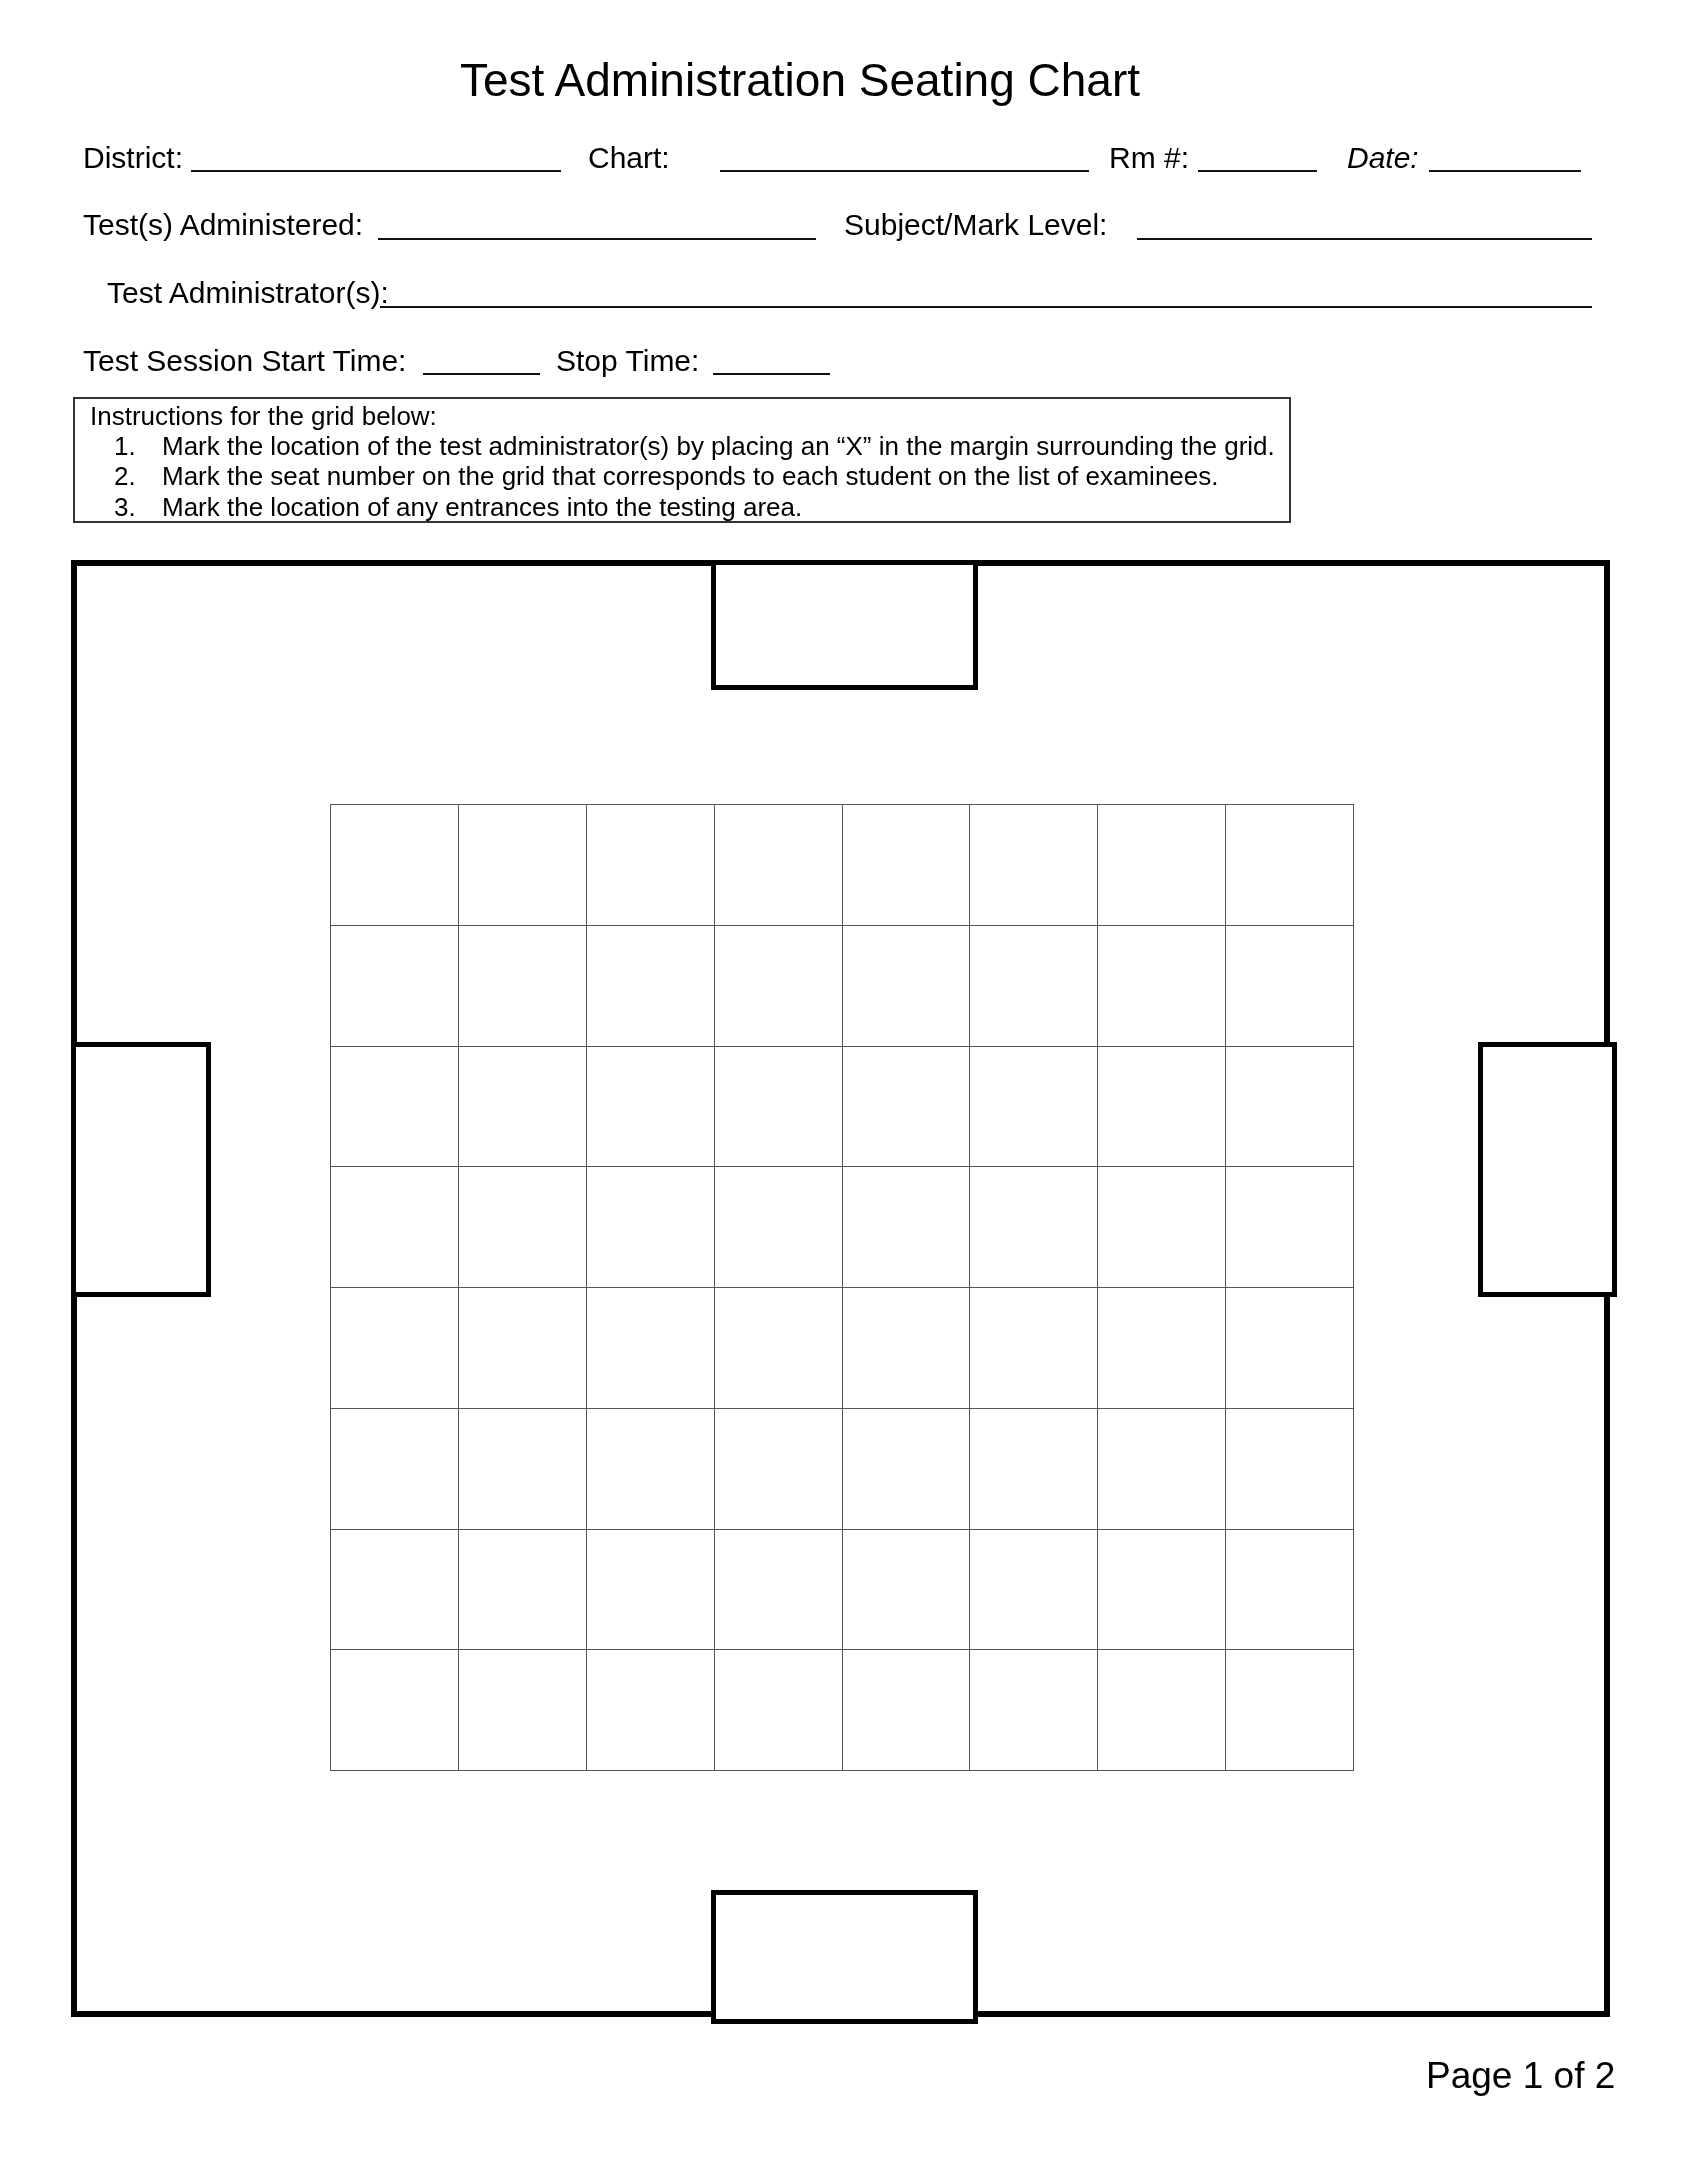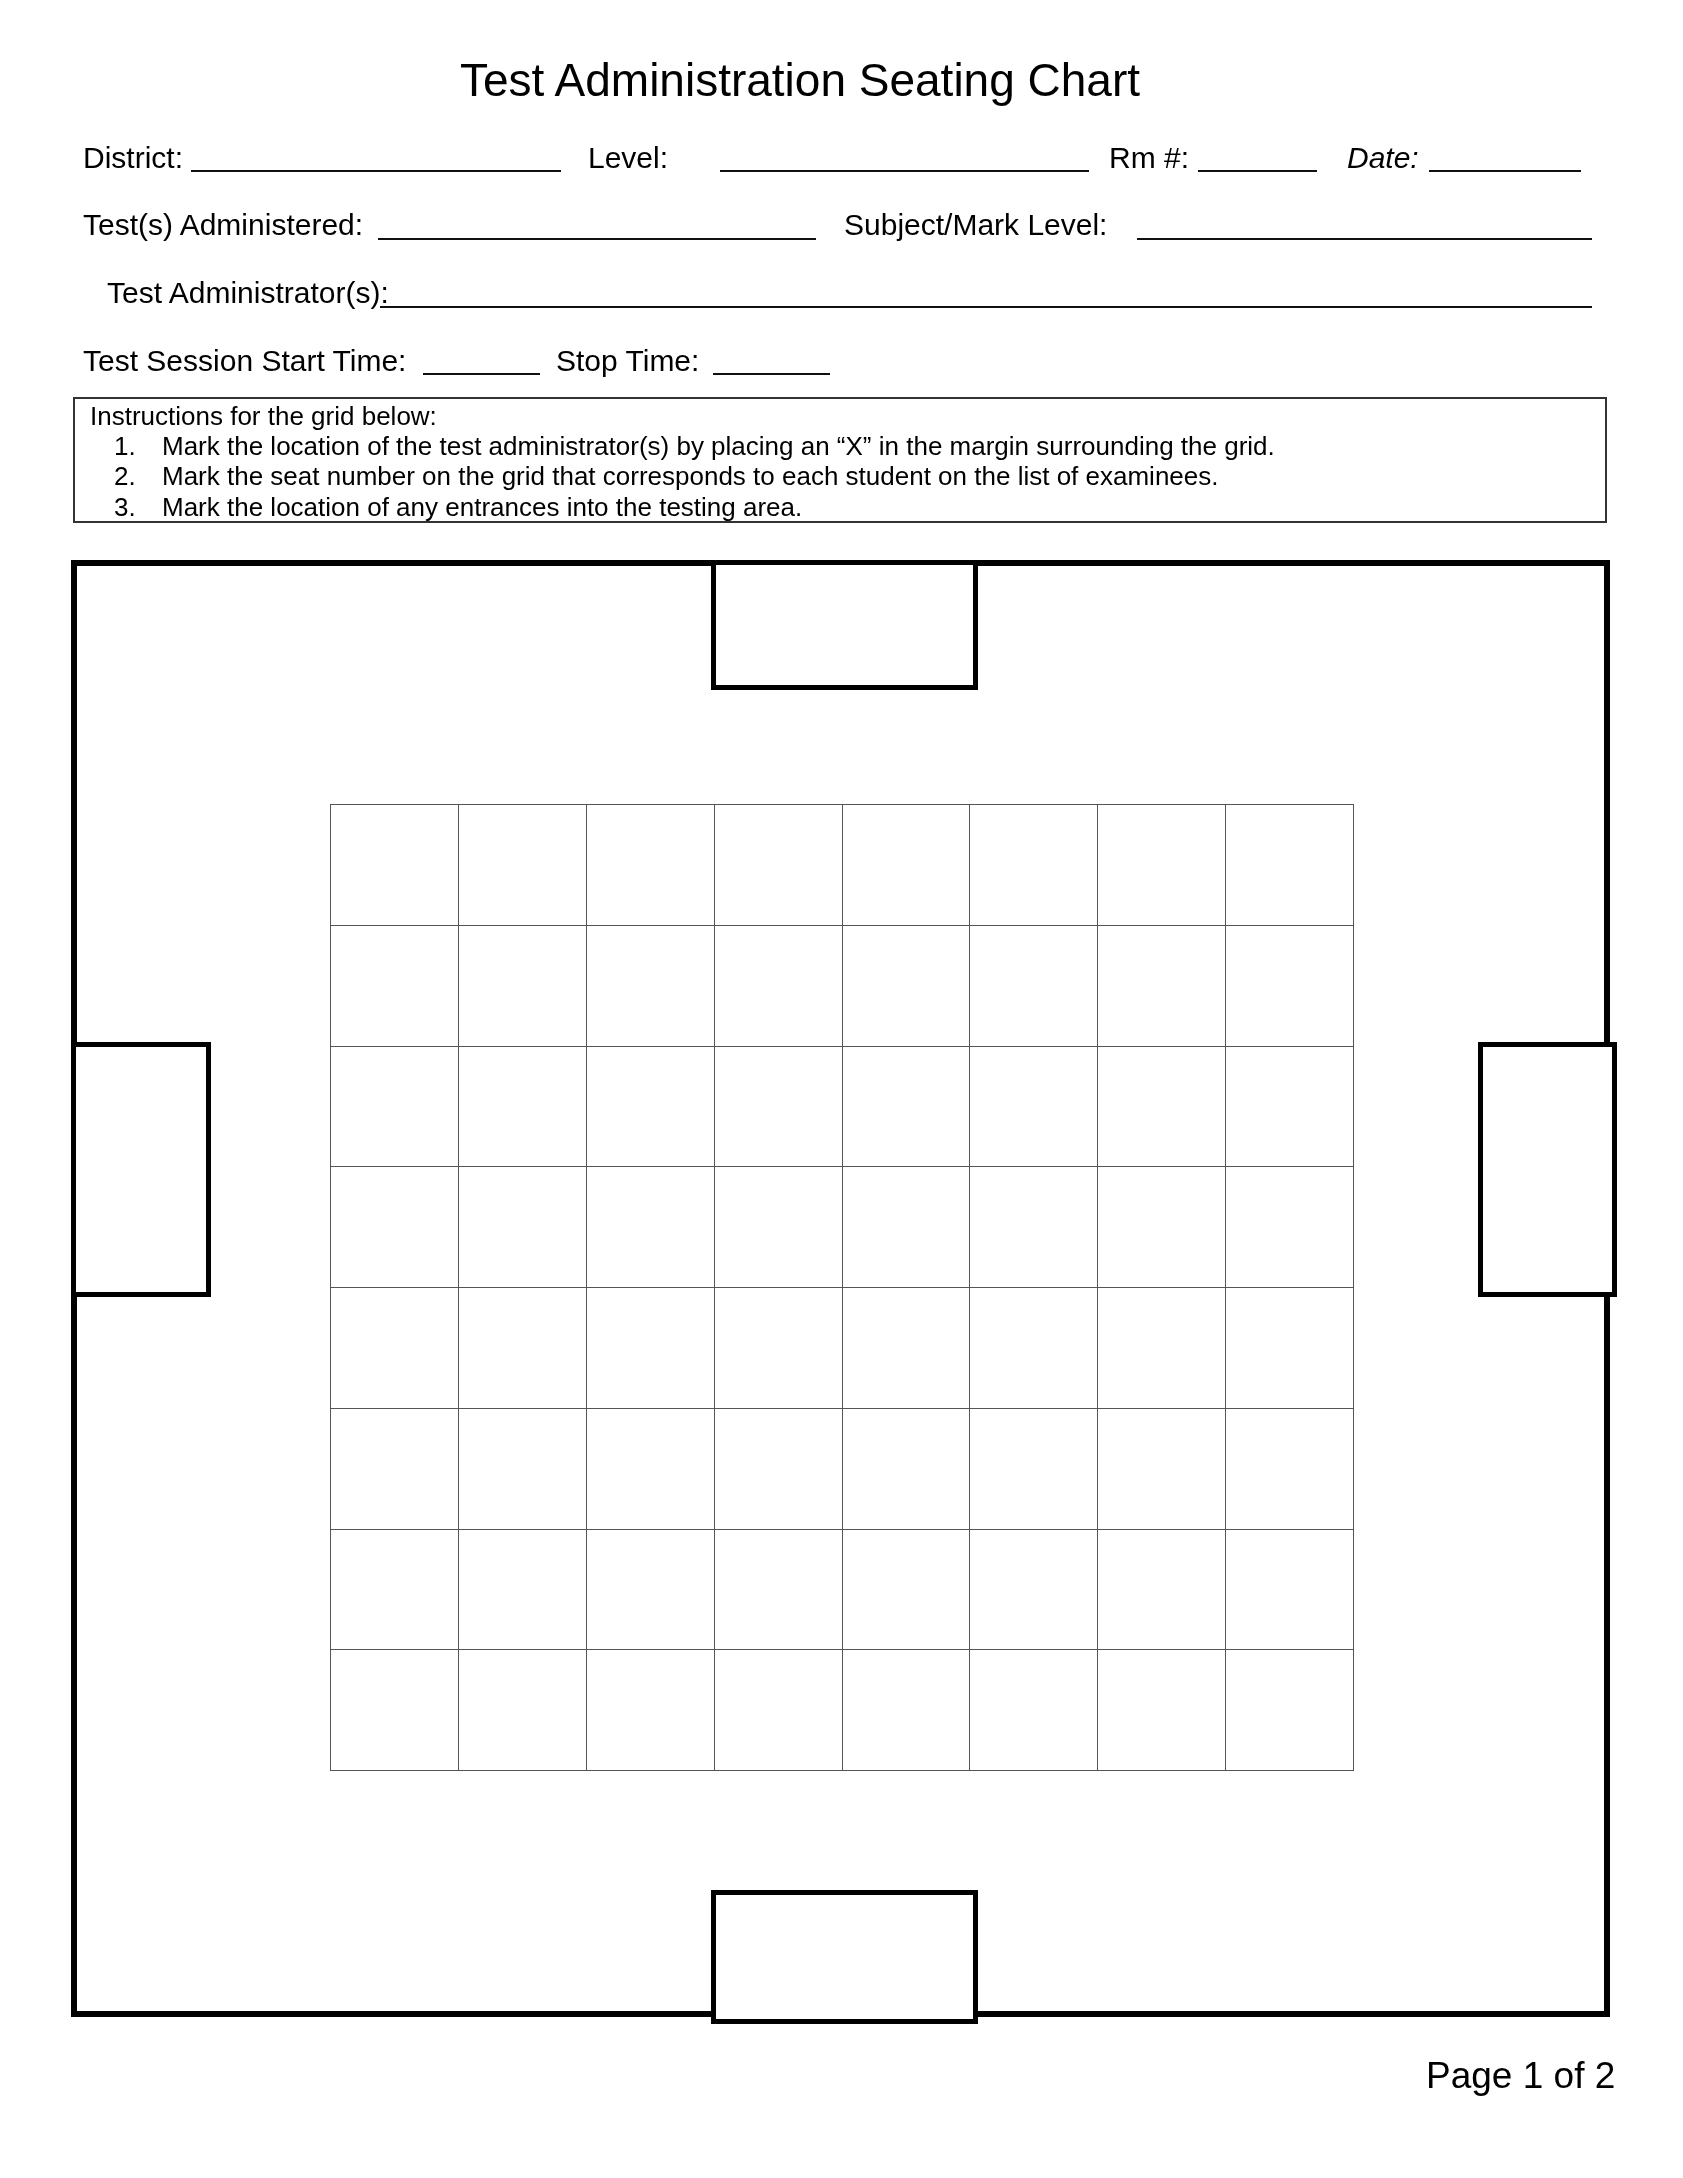--- a/index.html
+++ b/index.html
@@ -2,42 +2,42 @@
 <html><head>
 <meta charset="utf-8">
 <style>
   html, body { margin: 0; padding: 0; background: #ffffff; }
   body { width: 1683px; height: 2178px; position: relative; overflow: hidden;
          font-family: "Liberation Sans", sans-serif; color: #000; }
   .abs { position: absolute; }
   .title { left: 0; width: 1600px; top: 53px; text-align: center; font-size: 46px; line-height: 55px; }
   .label { font-size: 30px; line-height: 34px; white-space: nowrap; }
   .blank { position: absolute; height: 0; border-bottom: 2px solid #111; }
-  .instr-box { left: 73px; top: 397px; width: 1534px; height: 126px; border: 2px solid #333; box-sizing: border-box; text-decoration: underline; }
+  .instr-box { left: 73px; top: 397px; width: 1218px; height: 126px; border: 2px solid #333; box-sizing: border-box; text-decoration: underline; }
   .instr-head { position: absolute; left: 15px; top: 2px; font-size: 26px; line-height: 30px; white-space: nowrap; }
   .instr-item { position: absolute; left: 0; font-size: 26px; line-height: 30px; white-space: nowrap; }
   .instr-num { position: absolute; left: 39px; }
   .instr-text { position: absolute; left: 87px; }
   .room { left: 71px; top: 560px; width: 1539px; height: 1457px; border: 6px solid #000; box-sizing: border-box; }
   .door { position: absolute; border: 5px solid #000; box-sizing: border-box; background: #fff; }
   .grid { left: 330px; top: 804px; width: 1024px; height: 967px;
           display: grid; grid-template-columns: repeat(8, 1fr); grid-template-rows: repeat(8, 1fr);
           border-top: 1.5px solid #555; border-left: 1.5px solid #555; box-sizing: border-box; }
   .cell { border-right: 1.5px solid #555; border-bottom: 1.5px solid #555; box-sizing: border-box; }
   .footer { left: 1426px; top: 2059px; font-size: 37px; line-height: 34px; white-space: nowrap; }
 </style>
 </head>
 <body>
 
 <div class="abs title">Test Administration Seating Chart</div>
 
 <div class="abs label" style="left:83px;top:141px;">District:</div>
 <div class="blank" style="left:191px;width:370px;top:170px;"></div>
 
-<div class="abs label" style="left:588px;top:141px;">Level:</div>
+<div class="abs label" style="left:588px;top:141px;">Chart:</div>
 <div class="blank" style="left:720px;width:369px;top:170px;"></div>
 
 <div class="abs label" style="left:1109px;top:141px;">Rm #:</div>
 <div class="blank" style="left:1198px;width:119px;top:170px;"></div>
 
 <div class="abs label" style="left:1347px;top:141px;font-style:italic;">Date:</div>
 <div class="blank" style="left:1429px;width:152px;top:170px;"></div>
 
 <div class="abs label" style="left:83px;top:208px;text-align:center;">Test(s) Administered:</div>
 <div class="blank" style="left:378px;width:438px;top:238px;"></div>

